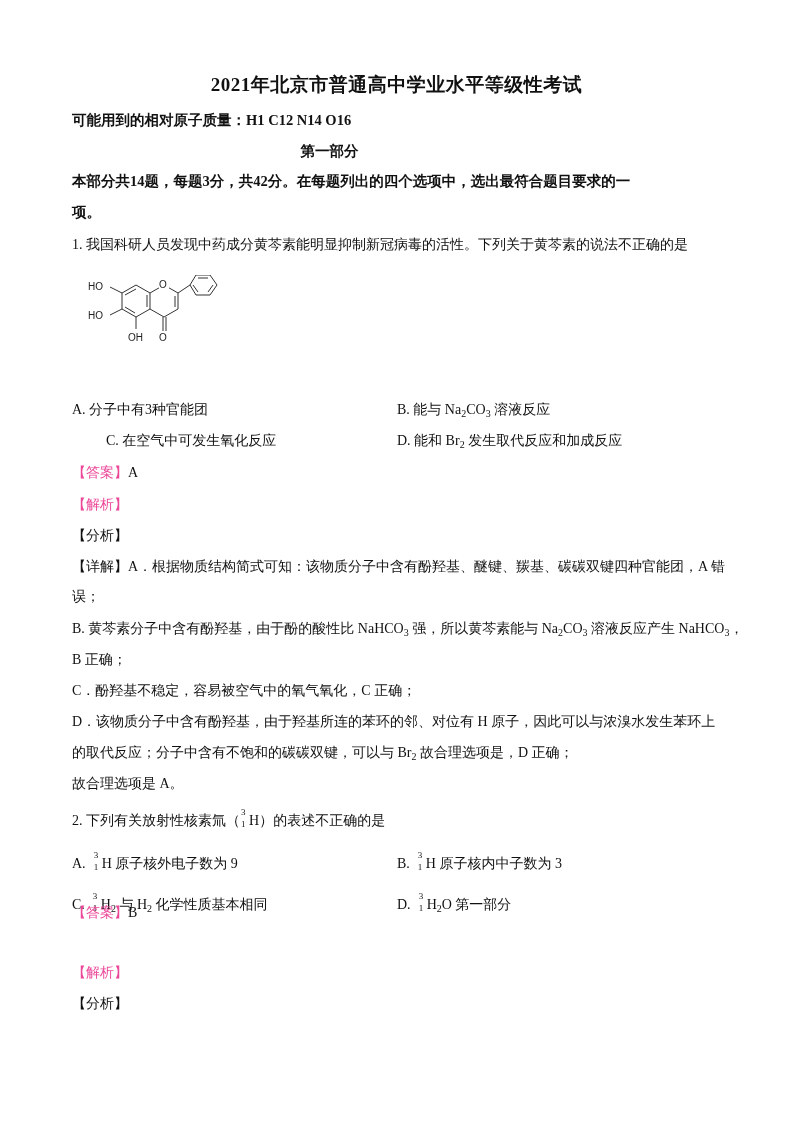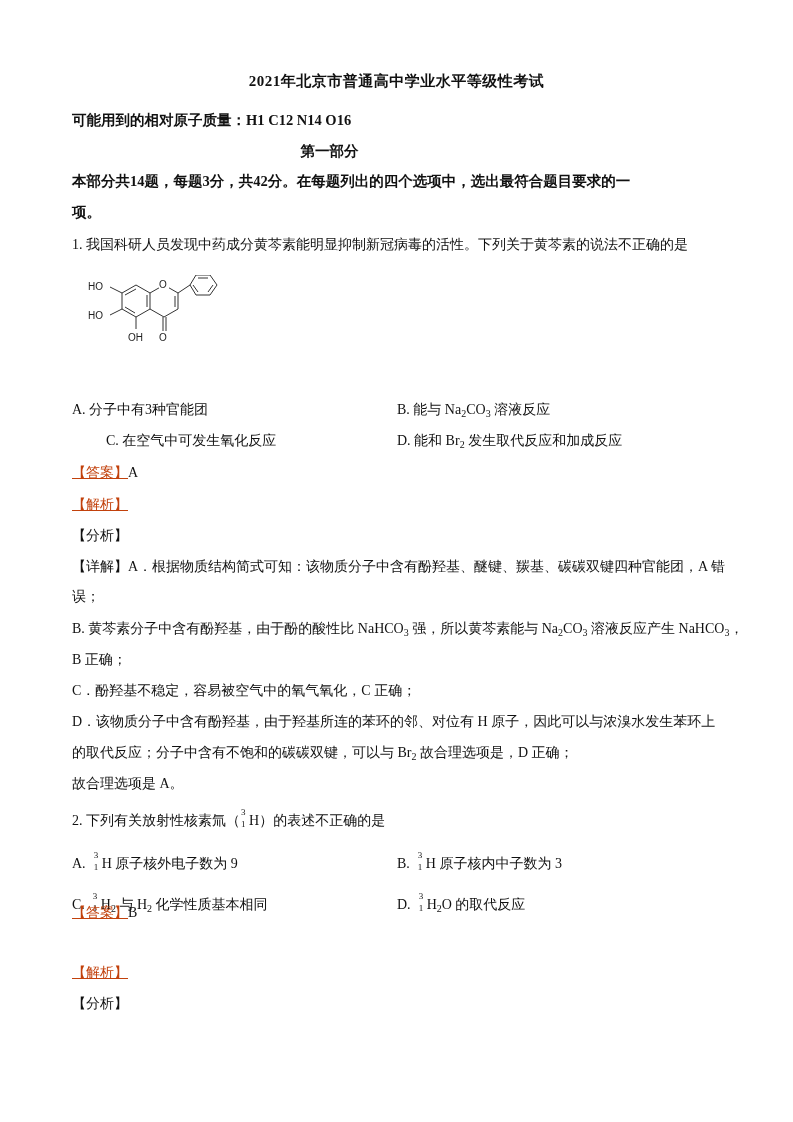--- a/index.html
+++ b/index.html
@@ -1,23 +1,23 @@
 <!DOCTYPE html>
 <html><head>
 <meta charset="utf-8">
 <style>
   html, body { margin:0; padding:0; background:#ffffff; }
   body { width:793px; height:1122px; position:relative; overflow:hidden;
          font-family:"Liberation Serif","DejaVu Serif",serif; color:#111; }
   .abs { position:absolute; white-space:nowrap; }
-  .title { top:72px; left:0; width:793px; text-align:center; font-size:15px; font-weight:bold; letter-spacing:0.5px; }
+  .title { top:72px; left:0; width:793px; text-align:center; font-size:19px; font-weight:bold; letter-spacing:0.5px; }
   .bold { font-weight:bold; }
   .f15 { font-size:14.5px; }
   .f14 { font-size:14px; }
-  .blue { color:#c2410c;text-decoration:underline; }
+  .blue { color:#ec4899; }
   .center { left:0; width:659px; text-align:center; }
   sub { font-size:10px; vertical-align:-3px; line-height:0; }
   .iso { display:inline-block; position:relative; width:8px; height:14px; vertical-align:-2px; margin-right:1px; }
   .iso .sup { position:absolute; top:-6px; left:1px; font-size:9px; }
   .iso .low { position:absolute; top:6px; left:1px; font-size:9px; }
   .molecule { position:absolute; left:70px; top:275px; width:150px; height:80px; }
 </style>
 </head>
 <body>
 
@@ -90,17 +90,17 @@
 <div class="abs f14" style="top:775px; left:72px;">故合理选项是 A。</div>
 
 <div class="abs f14" style="top:812px; left:72px;text-align:center;">
   <span>2.</span>
   <span>下列有关放射性核素氚（</span><span class="iso"><span class="sup">3</span><span class="low">1</span></span><span>H</span><span>）的表述不正确的是</span>
 </div>
 
 <div class="abs f14" style="top:855px; left:72px;"><span>A.</span>&nbsp;&nbsp;<span class="iso"><span class="sup">3</span><span class="low">1</span></span><span>H 原子核外电子数为 9</span></div>
 <div class="abs f14" style="top:855px; left:397px;"><span>B.</span>&nbsp;&nbsp;<span class="iso"><span class="sup">3</span><span class="low">1</span></span><span>H 原子核内中子数为 3</span></div>
 <div class="abs f14" style="top:896px; left:72px;"><span>C.</span>&nbsp;&nbsp;<span class="iso"><span class="sup">3</span><span class="low">1</span></span><span>H</span><sub>2</sub><span> 与 H</span><sub>2</sub><span> 化学性质基本相同</span></div>
-<div class="abs f14" style="top:896px; left:397px;"><span>D.</span>&nbsp;&nbsp;<span class="iso"><span class="sup">3</span><span class="low">1</span></span><span>H</span><sub>2</sub><span>O 的取代反应</span></div>
+<div class="abs f14" style="top:896px; left:397px;"><span>D.</span>&nbsp;&nbsp;<span class="iso"><span class="sup">3</span><span class="low">1</span></span><span>H</span><sub>2</sub><span>O 第一部分</span></div>
 
 <div class="abs f14" style="top:904px; left:72px;"><span class="blue">【答案】</span><span>B</span></div>
 <div class="abs f14 blue" style="top:964px; left:72px;">【解析】</div>
 <div class="abs f14" style="top:995px; left:72px;">【分析】</div>
 
 </body></html>

